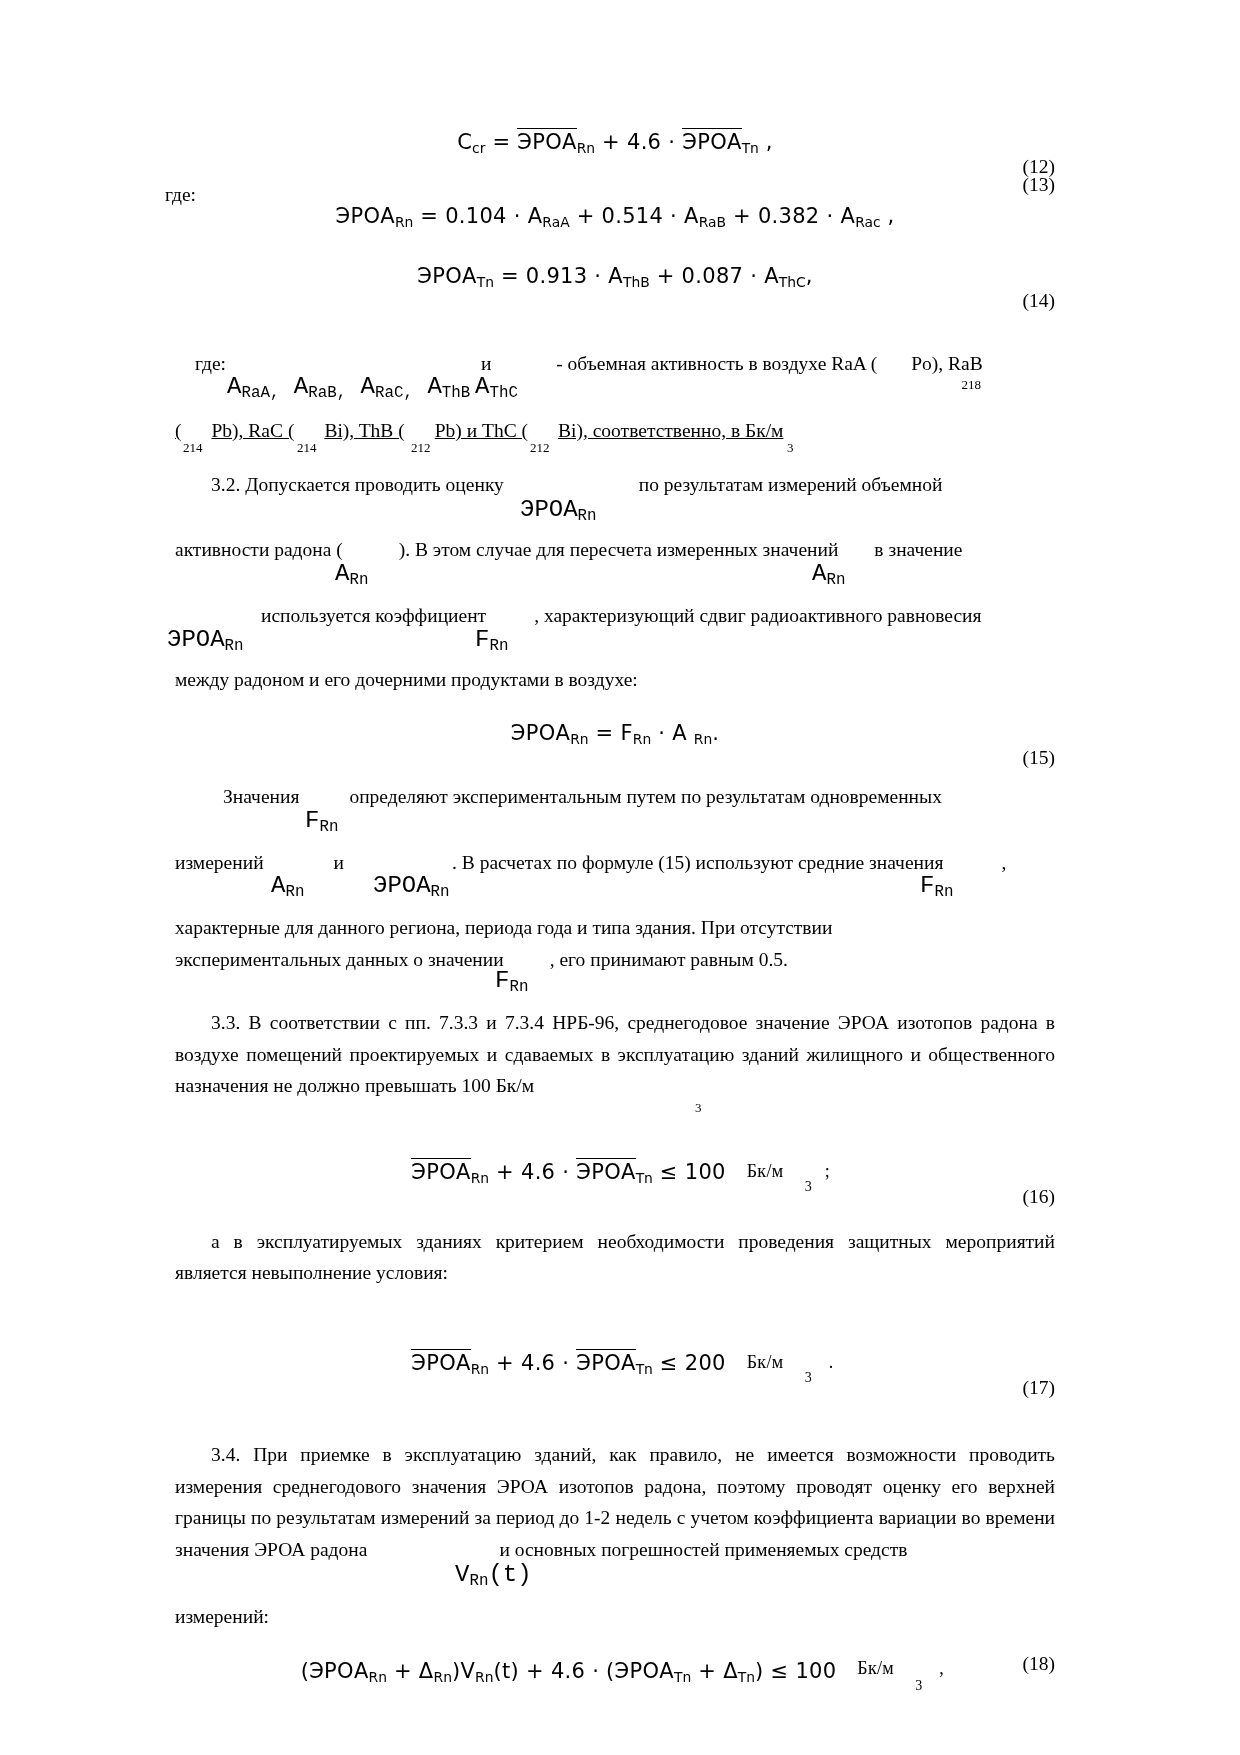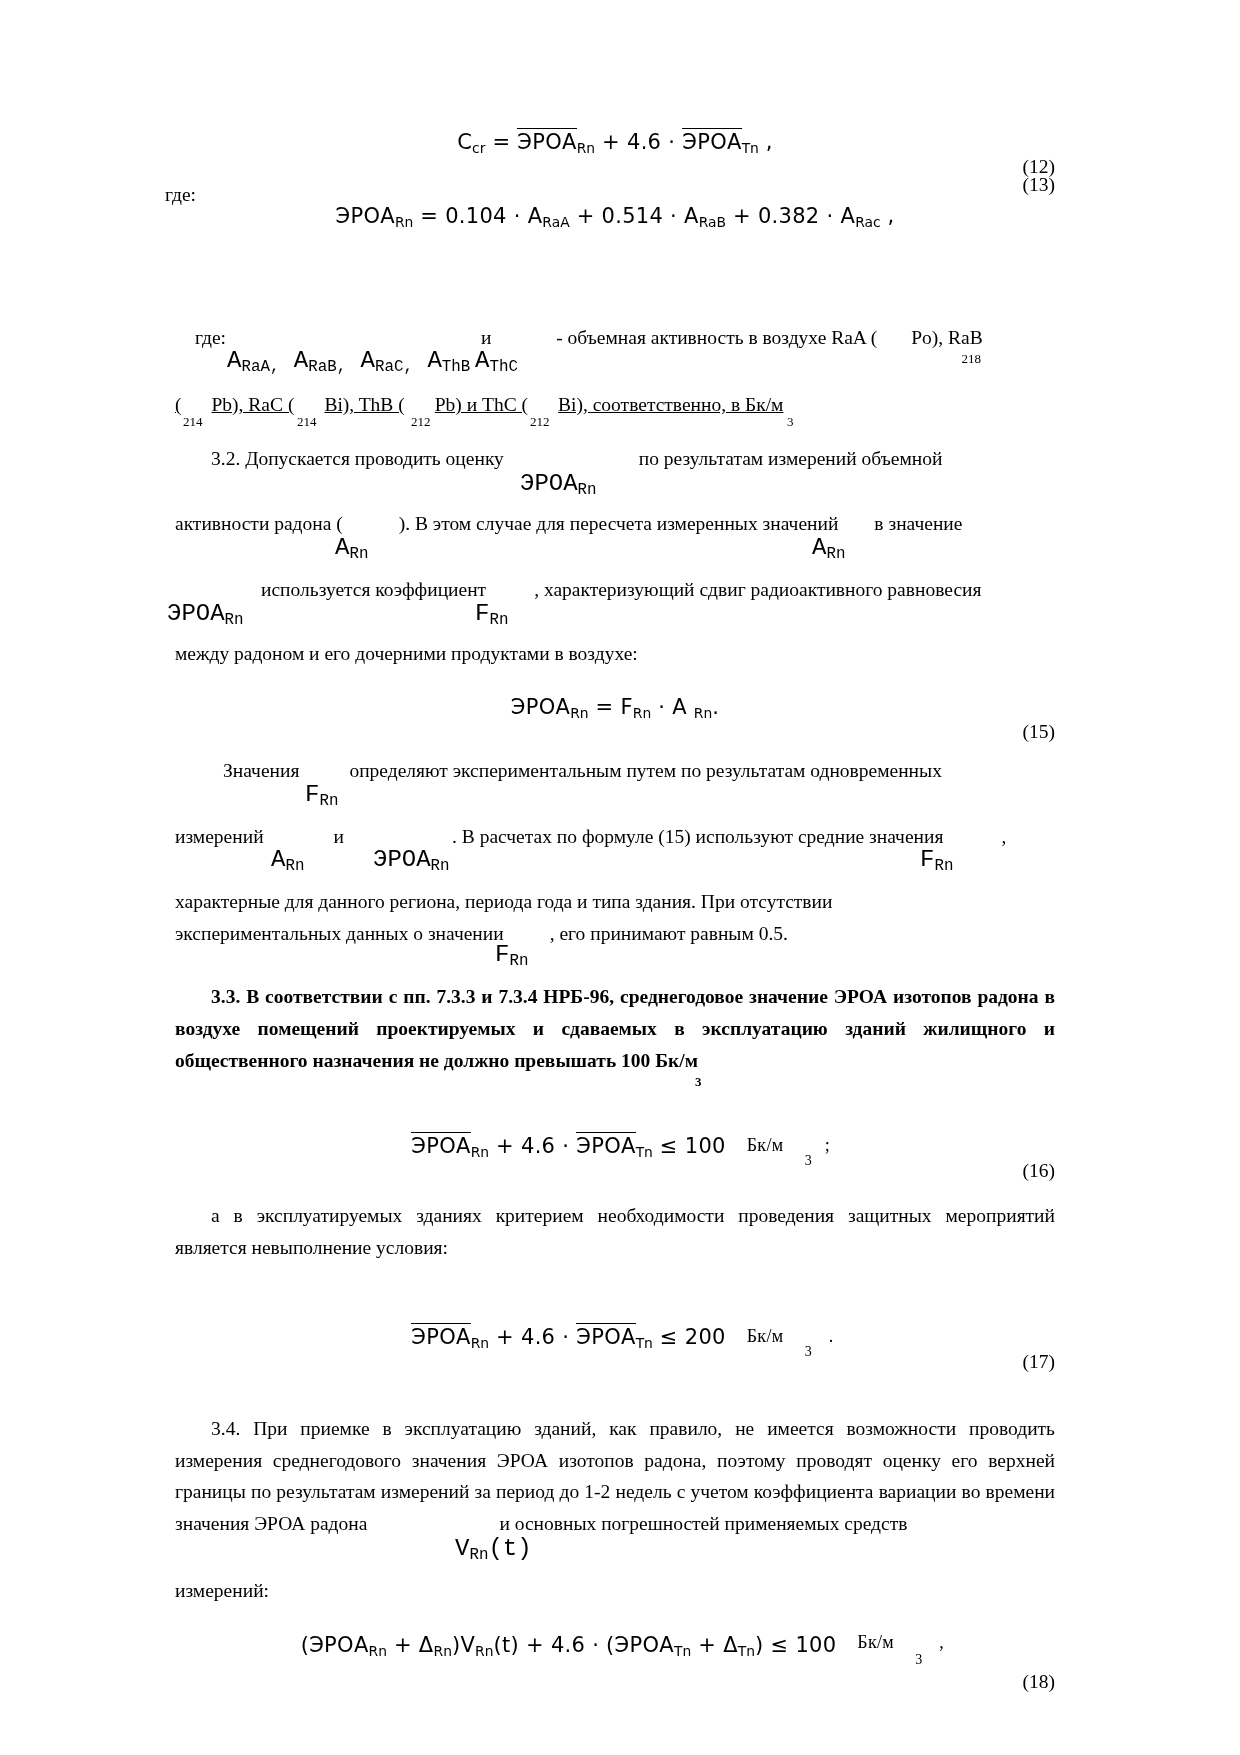--- a/index.html
+++ b/index.html
@@ -98,20 +98,26 @@
       <span class="gde" style="position:absolute;left:-10px;top:2px;">где:</span>
       <span class="eqno" style="top:-8px;">(13)</span>
       <div class="sp-22"></div>
       <div class="formula centered">
         ЭРОА<sub>Rn</sub> = 0.104 · A<sub>RaA</sub> + 0.514 · A<sub>RaB</sub> + 0.382 · A<sub>Rac</sub> ,
       </div>
     </div>
 
     <div class="sp-34"></div>
 
+    <div class="formula-row">
+      <div class="formula centered">
+        ЭРОА<sub>Tn</sub> = 0.913 · A<sub>ThB</sub> + 0.087 · A<sub>ThC</sub>,
+      </div>
+      <span class="eqno">(14)</span>
+    </div>
 
     <div class="sp-40"></div>
     <div class="sp-18"></div>
 
     <div class="para">
       <span style="display:inline-block;width:20px;"></span><span>где:</span>
       <span style="display:inline-block;width:250px;"></span><span>и</span>
       <span style="display:inline-block;width:60px;"></span><span>- объемная активность в воздухе RaA (</span><span style="display:inline-block;width:34px;"></span><span>Po), RaB</span>
     </div>
     <div style="position:relative;height:36px;">
@@ -179,21 +185,21 @@
       <span class="inl" style="position:absolute;left:745px;top:-6px;">F<sub>Rn</sub></span>
     </div>
     <div class="para">характерные   для   данного   региона,   периода   года   и   типа   здания.   При   отсутствии</div>
     <div class="para">
       <span>экспериментальных данных о значении</span><span style="display:inline-block;width:46px;"></span><span>, его принимают равным 0.5.</span>
     </div>
     <div style="position:relative;height:32px;">
       <span class="inl" style="position:absolute;left:320px;top:-8px;">F<sub>Rn</sub></span>
     </div>
 
-    <div class="para indent" style="position:relative;font-weight:bold;">
+    <div class="para indent" style="position:relative;">
       <span>3.3. В соответствии с пп. 7.3.3 и 7.3.4 НРБ-96, среднегодовое значение ЭРОА изотопов радона в  воздухе  помещений  проектируемых  и  сдаваемых  в  эксплуатацию  зданий  жилищного  и общественного назначения не должно превышать 100 Бк/м</span>
       <span style="position:absolute;left:484px;bottom:-16px;font-size:13px;">3</span>
     </div>
 
     <div class="sp-40"></div>
     <div class="sp-18"></div>
 
     <div class="formula-row">
       <div class="formula centered">
         <span class="ovl">ЭРОА</span><sub>Rn</sub> + 4.6 · <span class="ovl">ЭРОА</span><sub>Tn</sub> ≤ 100
@@ -240,17 +246,17 @@
 
     <div class="formula-row">
       <div class="formula centered">
         (ЭРОА<sub>Rn</sub> + Δ<sub>Rn</sub>)V<sub>Rn</sub>(t) + 4.6 · (ЭРОА<sub>Tn</sub> + Δ<sub>Tn</sub>) ≤ 100
         <span style="display:inline-block;position:relative;width:86px;text-align:left;">
           <span class="unit-small" style="position:absolute;left:14px;top:-20px;">Бк/м</span>
           <span class="unit-small" style="position:absolute;left:72px;top:0px;font-size:14px;">3</span>
           <span class="unit-small" style="position:absolute;left:96px;top:-20px;">,</span>
         </span>
       </div>
-      <span class="eqno" style="top:-6px;margin-top:44px;">(18)</span>
+      <span class="eqno" style="top:-6px;">(18)</span>
     </div>
 
   </div>
 </div>
 
 </body></html>

